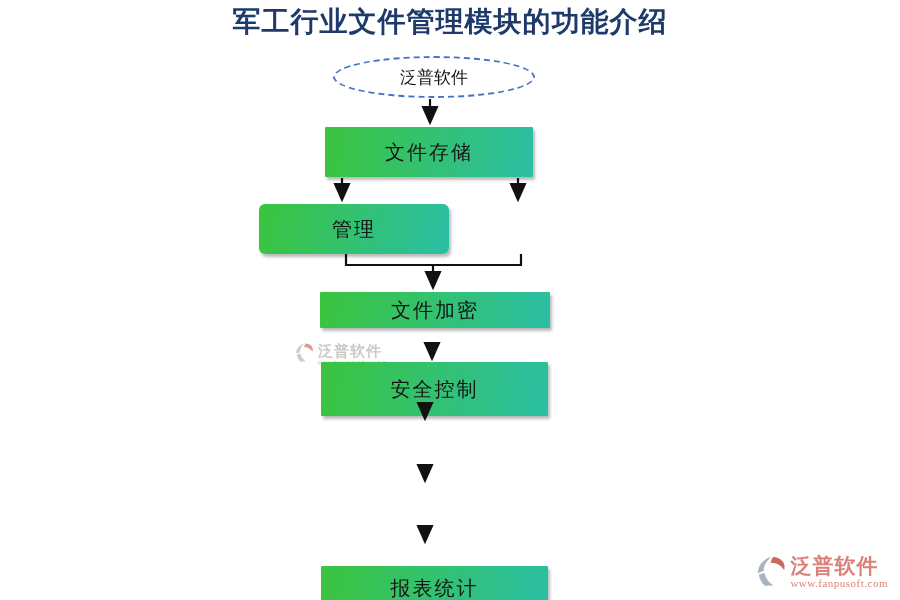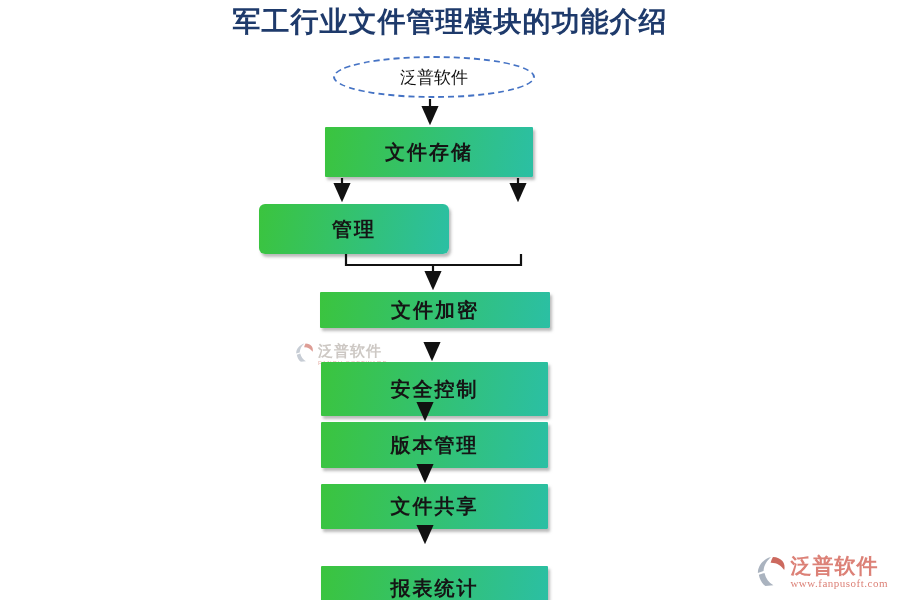--- a/index.html
+++ b/index.html
@@ -22,21 +22,20 @@
     font-size: 17px; color: #111111;
   }
 
   .node {
     position: absolute; z-index: 1;
     background: linear-gradient(100deg, #3bc43e 0%, #2bbfa4 100%);
     box-shadow: 2px 3px 3px rgba(130,130,130,0.55);
     display: flex; align-items: center; justify-content: center;
     font-size: 20px; color: #151515; letter-spacing: 2px;
     border-radius: 1px;
-    font-weight: bold;
   }
   .n-storage  { left: 325px; top: 127px; width: 208px; height: 50px; }
   .n-manage   { left: 259px; top: 204px; width: 190px; height: 50px; border-radius: 6px; }
   .n-search   { left: 440px; top: 204px; width: 162px; height: 50px; }
   .n-encrypt  { left: 320px; top: 292px; width: 230px; height: 36px; }
   .n-security { left: 321px; top: 362px; width: 227px; height: 54px; }
   .n-version  { left: 321px; top: 422px; width: 227px; height: 46px; }
   .n-share    { left: 321px; top: 484px; width: 227px; height: 45px; }
   .n-report   { left: 321px; top: 545px; width: 227px; height: 45px; margin-top: 21px; }
 
@@ -80,26 +79,20 @@
   </div>
   <div class="node n-manage">
     <span>管理</span>
   </div>
   <div class="node n-encrypt">
     <span>文件加密</span>
   </div>
   <div class="node n-security">
     <span>安全控制</span>
   </div>
-  <div class="node n-version">
-    <span>版本管理</span>
-  </div>
-  <div class="node n-share">
-    <span>文件共享</span>
-  </div>
   <div class="node n-report">
     <span>报表统计</span>
   </div>
 
   <svg class="connectors" width="900" height="600" viewBox="0 0 900 600">
     <defs>
       <marker id="ah" markerWidth="9" markerHeight="8" refX="7.5" refY="4" orient="auto">
         <path d="M0,0 L9,4 L0,8 Z" fill="#111111"></path>
       </marker>
     </defs>

